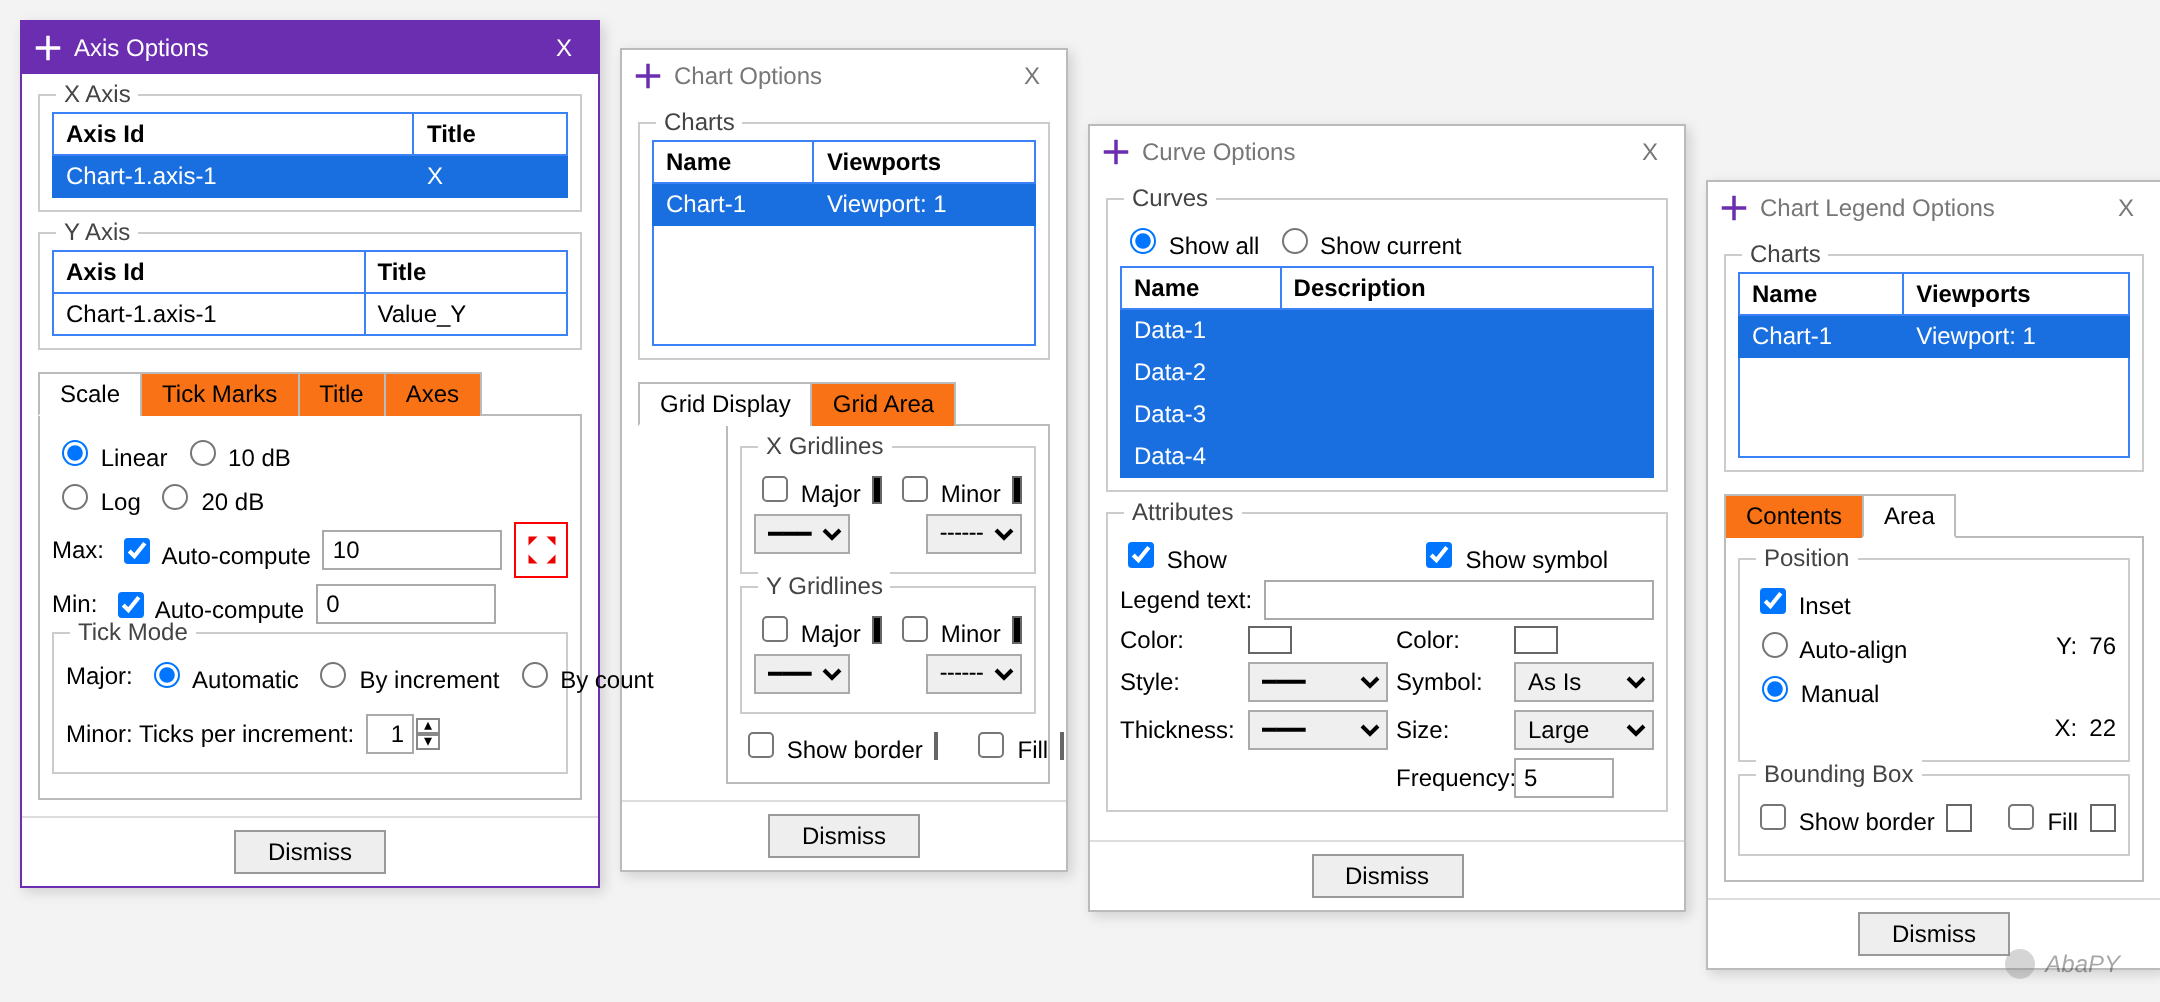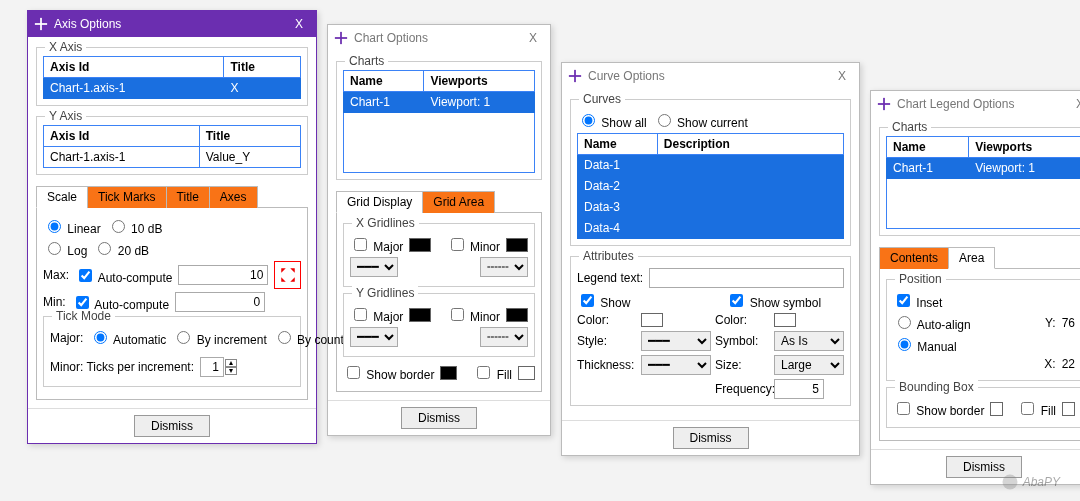--- a/index.html
+++ b/index.html
@@ -22,39 +22,39 @@
 .tbl th, .tbl td { border: 1px solid #3b82f6; padding: 3px 6px; text-align: left; }
 .tbl th { background: #fff; font-weight: bold; }
 .selrow td { background: #1a6fe0; color: #fff; border-color:#1a6fe0; }
 
 .tabs { display: flex; border-bottom: 1px solid #bbb; margin-top: 4px; }
 .tab { padding: 3px 10px; border: 1px solid #bbb; border-bottom: none; margin-right: -1px; background: #f97316; cursor: pointer; position: relative; top: 1px; }
 .tab.active { background: #fff; border-bottom: 1px solid #fff; }
 
 .row { display: flex; align-items: center; gap: 6px; margin: 3px 0; }
 .row label { white-space: nowrap; }
-input[type=text] { border: 1px solid #aaa; padding: 2px 4px; text-align: right; }
+input[type=text] { border: 1px solid #aaa; padding: 2px 4px; }
 select { border: 1px solid #aaa; padding: 1px 2px; }
 .btn { border: 1px solid #999; background: #eee; padding: 3px 16px; cursor: pointer; }
 .footer { text-align: center; padding: 6px; border-top: 1px solid #ddd; }
 .swatch { width: 22px; height: 14px; border: 1px solid #666; display:inline-block; }
 .swatch.black { background:#000; }
 .swatch.white { background:#fff; }
 .expand-icon { width: 28px; height: 28px; border: 1px solid #f00; display: flex; align-items:center; justify-content:center; cursor:pointer; margin-left:auto; }
 .expand-icon svg { width:18px; height:18px; }
 .spinner { display:inline-flex; align-items:center; }
 .spinner input { width: 24px; text-align: right; }
 .spinbtns { display:flex; flex-direction:column; margin-left:1px; }
 .spinbtns div { width:12px; height:8px; border:1px solid #888; font-size:8px; line-height:6px; text-align:center; cursor:pointer; }
 .watermark { position:fixed; right:20px; bottom:10px; opacity:0.35; font-size:16px; font-style:italic; display:flex; align-items:center; gap:4px; pointer-events:none;}
 </style>
 </head>
 <body>
 
-<div class="win active" style="width:290px;margin-left:17px;">
+<div class="win active" style="width:290px;">
   <div class="titlebar tb-active">
     <span class="icon">
       <svg viewBox="0 0 16 16">
           <rect x="1" y="7" width="14" height="2" fill="#fff"></rect>
           <rect x="7" y="1" width="2" height="14" fill="#fff"></rect>
         </svg>
     </span>
     <span class="ttl">Axis Options</span>
     <span class="closex">X</span>
   </div>
@@ -168,21 +168,21 @@
         <tr>
               <td colspan="2" style="height:60px;"></td>
             </tr>
       </tbody>
         </table>
     </div>
     <div class="tabs">
       <div class="tab active">Grid Display</div>
       <div class="tab">Grid Area</div>
     </div>
-    <div style="border:1px solid #bbb;border-top:none;padding:6px;">
+    <div style="border:1px solid #bbb;border-top:none;padding:6px;margin-left:44px;">
       <div class="grp">
         <span class="lgd">X Gridlines</span>
         <div class="row">
           <label><input type="checkbox" style=""> <span>Major</span></label>
           <span class="swatch black"></span>
           <label style="margin-left:auto"><input type="checkbox" style=""> <span>Minor</span></label>
           <span class="swatch black"></span>
         </div>
         <div class="row">
           <select><option>━━━</option></select>
@@ -250,26 +250,26 @@
         <tr class="selrow">
               <td>Data-4</td>
               <td></td>
             </tr>
       </tbody>
         </table>
     </div>
     <div class="grp">
       <span class="lgd">Attributes</span>
       <div class="row">
+        <label><input type="checkbox" checked="" style=""> <span>Show</span></label>
+        <label style="margin-left:90px"><input type="checkbox" checked="" style=""> <span>Show symbol</span></label>
+      </div>
+      <div class="row">
         <span>Legend text:</span>
         <input type="text" style="flex: 1 1 0%;">
-      </div>
-      <div class="row">
-        <label><input type="checkbox" checked="" style=""> <span>Show</span></label>
-        <label style="margin-left:90px"><input type="checkbox" checked="" style=""> <span>Show symbol</span></label>
       </div>
       <div style="display:grid;grid-template-columns:60px 70px 55px 70px;gap:4px;align-items:center;">
         <span>Color:</span>
           <span class="swatch white"></span>
         <span>Color:</span>
           <span class="swatch white"></span>
         <span>Style:</span>
           <select><option>━━━</option></select>
         <span>Symbol:</span>
           <select><option>As Is</option></select>

